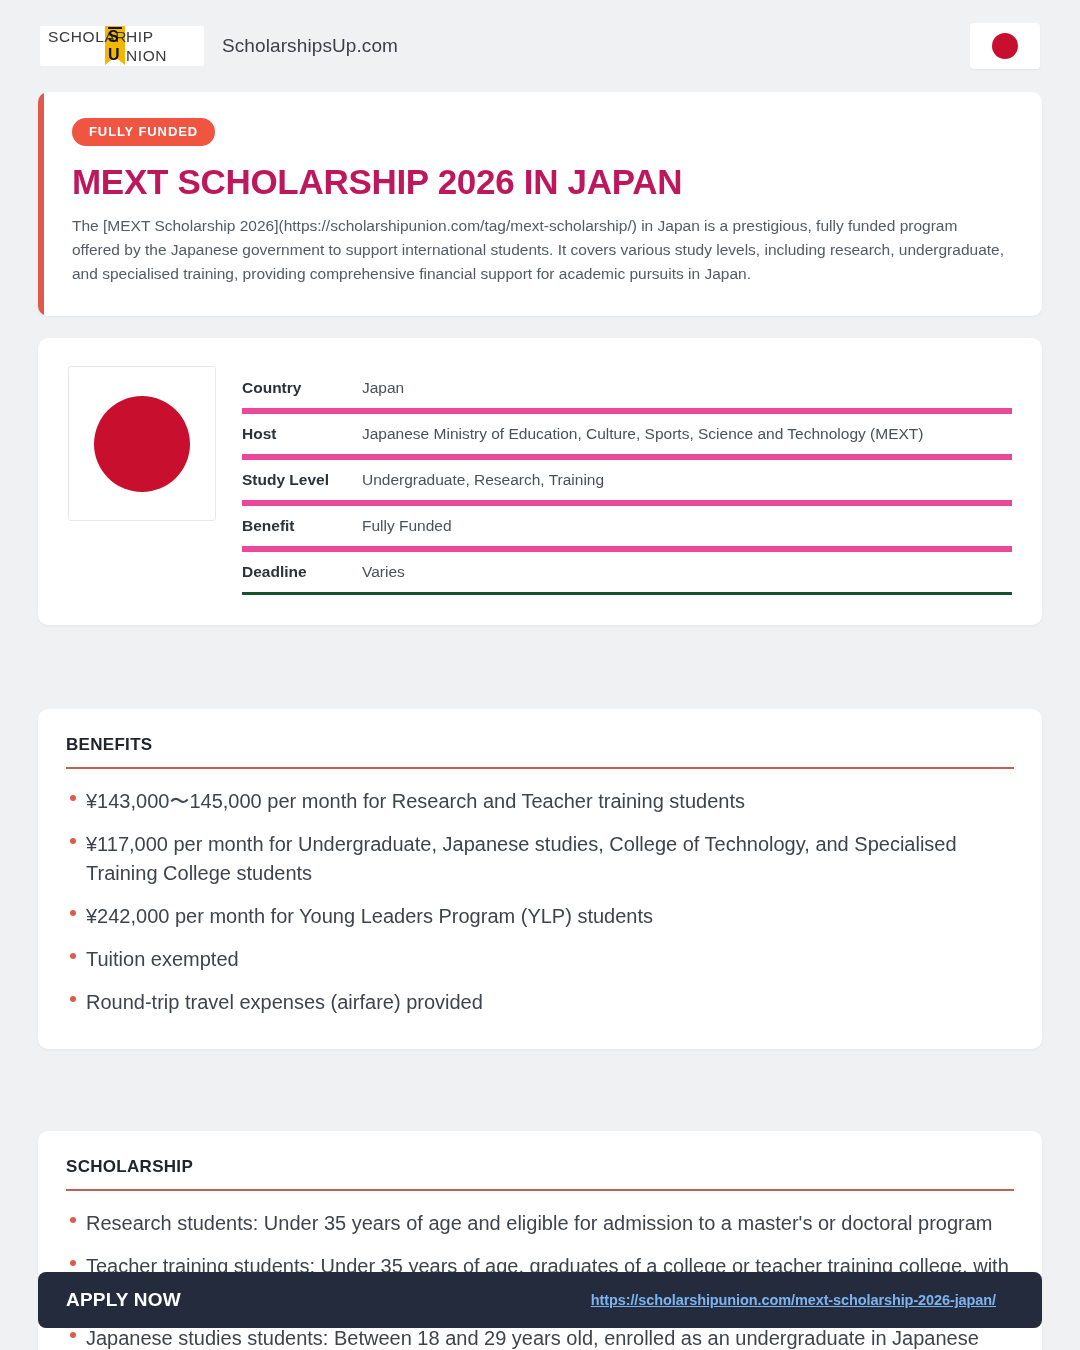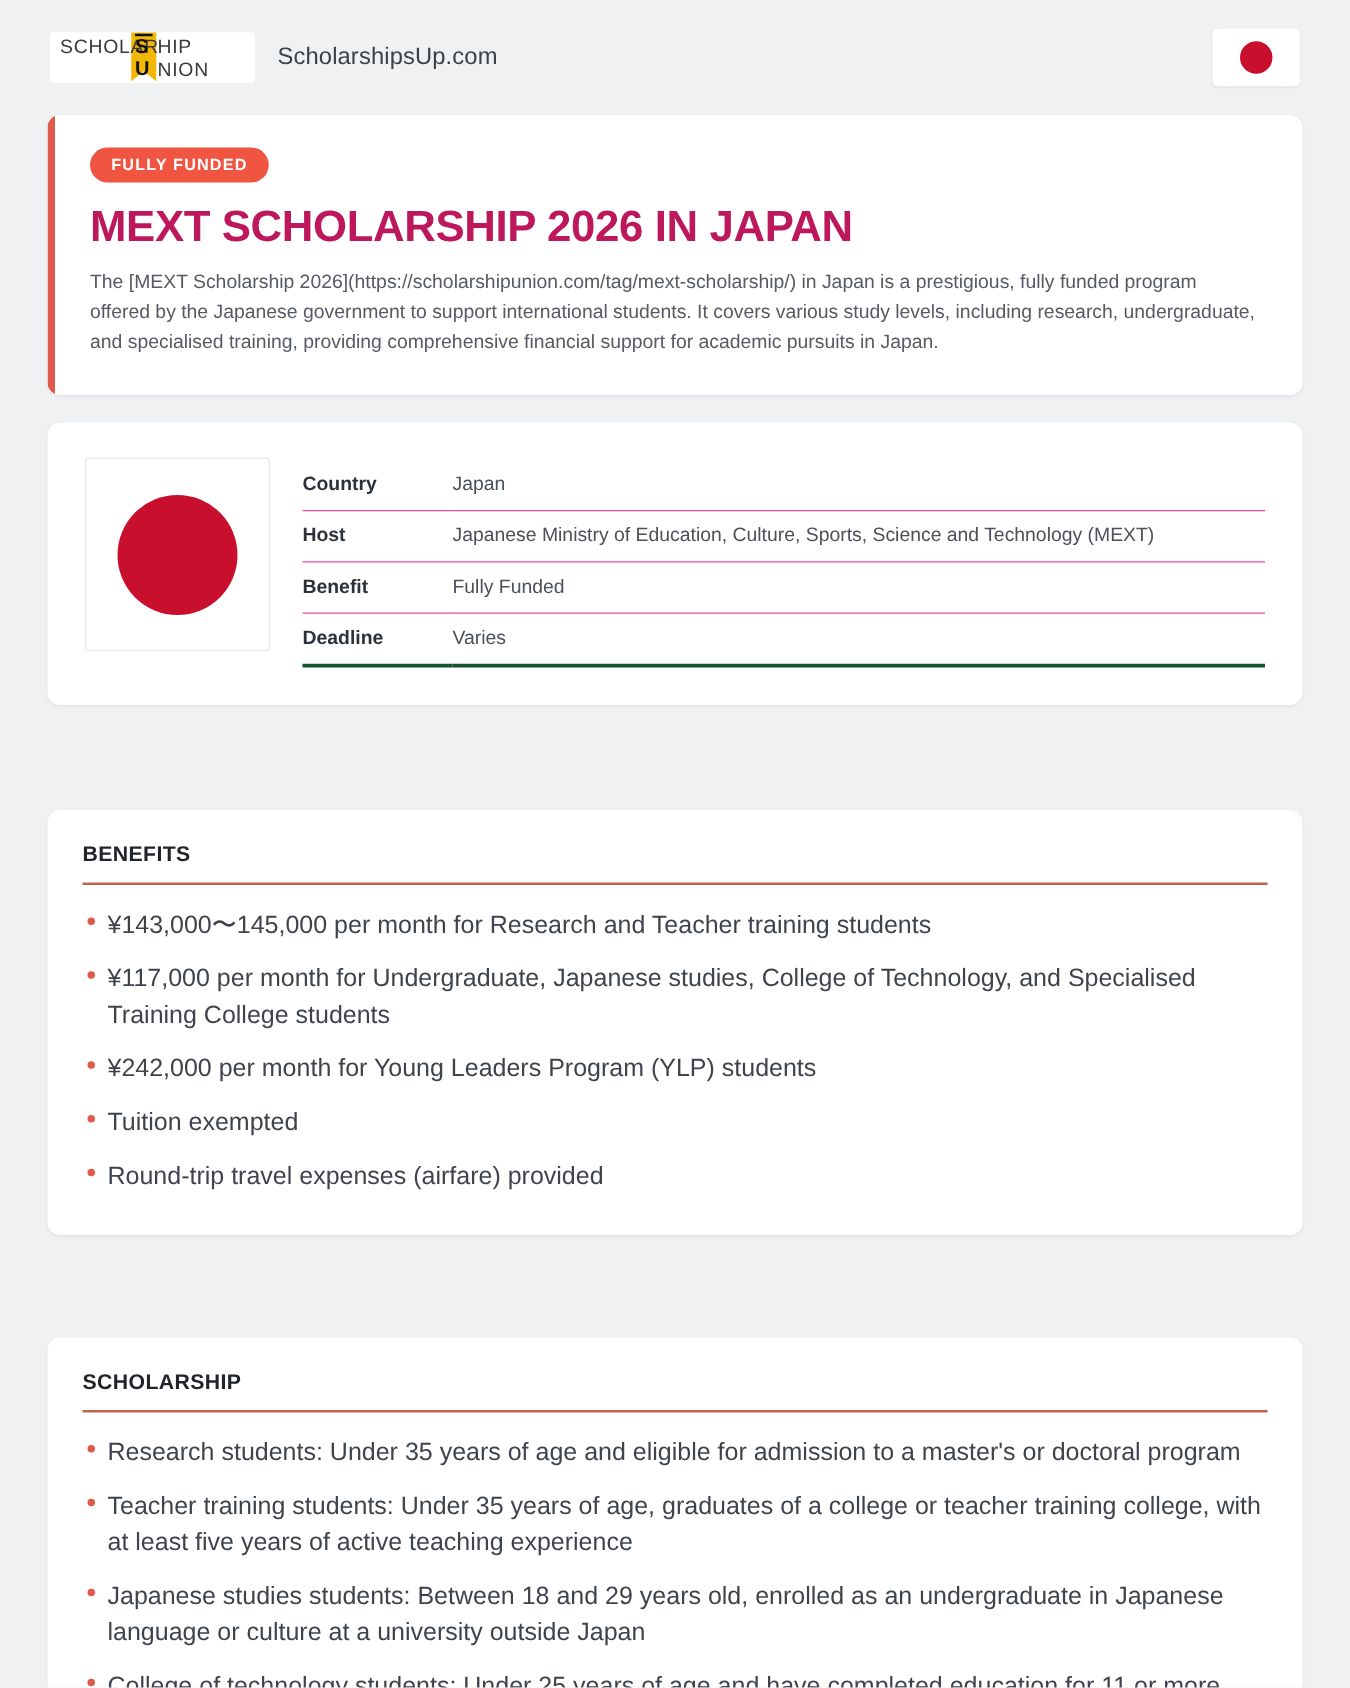--- a/index.html
+++ b/index.html
@@ -137,21 +137,21 @@
     height: 96px;
     border-radius: 50%;
     background: #c8102e;
   }
   .info-table {
     flex: 1 1 auto;
     border-collapse: collapse;
     width: 100%;
     margin-top: 2px;
   }
-  .info-table tr { border-bottom: 1px solid #ec4899; }
+  .info-table tr { border-bottom: 6px solid #ec4899; }
   .info-table tr:last-child { border-bottom: 3px solid #14532d; }
   .info-table th {
     text-align: left;
     font-size: 15.5px;
     font-weight: bold;
     color: #2c313a;
     padding: 11px 0 11px 0;
     width: 120px;
     vertical-align: top;
     white-space: nowrap;
@@ -273,20 +273,24 @@
       <tbody>
         <tr>
           <th>Country</th>
           <td>Japan</td>
         </tr>
         <tr>
           <th>Host</th>
           <td>Japanese Ministry of Education, Culture, Sports, Science and Technology (MEXT)</td>
         </tr>
         <tr>
+          <th>Study Level</th>
+          <td>Undergraduate, Research, Training</td>
+        </tr>
+        <tr>
           <th>Benefit</th>
           <td>Fully Funded</td>
         </tr>
         <tr>
           <th>Deadline</th>
           <td>Varies</td>
         </tr>
       </tbody>
     </table>
   </div>
@@ -308,14 +312,18 @@
     <div class="section-rule"></div>
     <ul class="bullets">
       <li>Research students: Under 35 years of age and eligible for admission to a master's or doctoral program</li>
       <li>Teacher training students: Under 35 years of age, graduates of a college or teacher training college, with at least five years of active teaching experience</li>
       <li>Japanese studies students: Between 18 and 29 years old, enrolled as an undergraduate in Japanese language or culture at a university outside Japan</li>
       <li>College of technology students: Under 25 years of age and have completed education for 11 or more years</li>
 
     </ul>
   </div>
 
+  <div class="apply-bar">
+    <span class="apply-label">APPLY NOW</span>
+    <a class="apply-url" href="#">https://scholarshipunion.com/mext-scholarship-2026-japan/</a>
+  </div>
 
 </div>
 
 </body></html>

